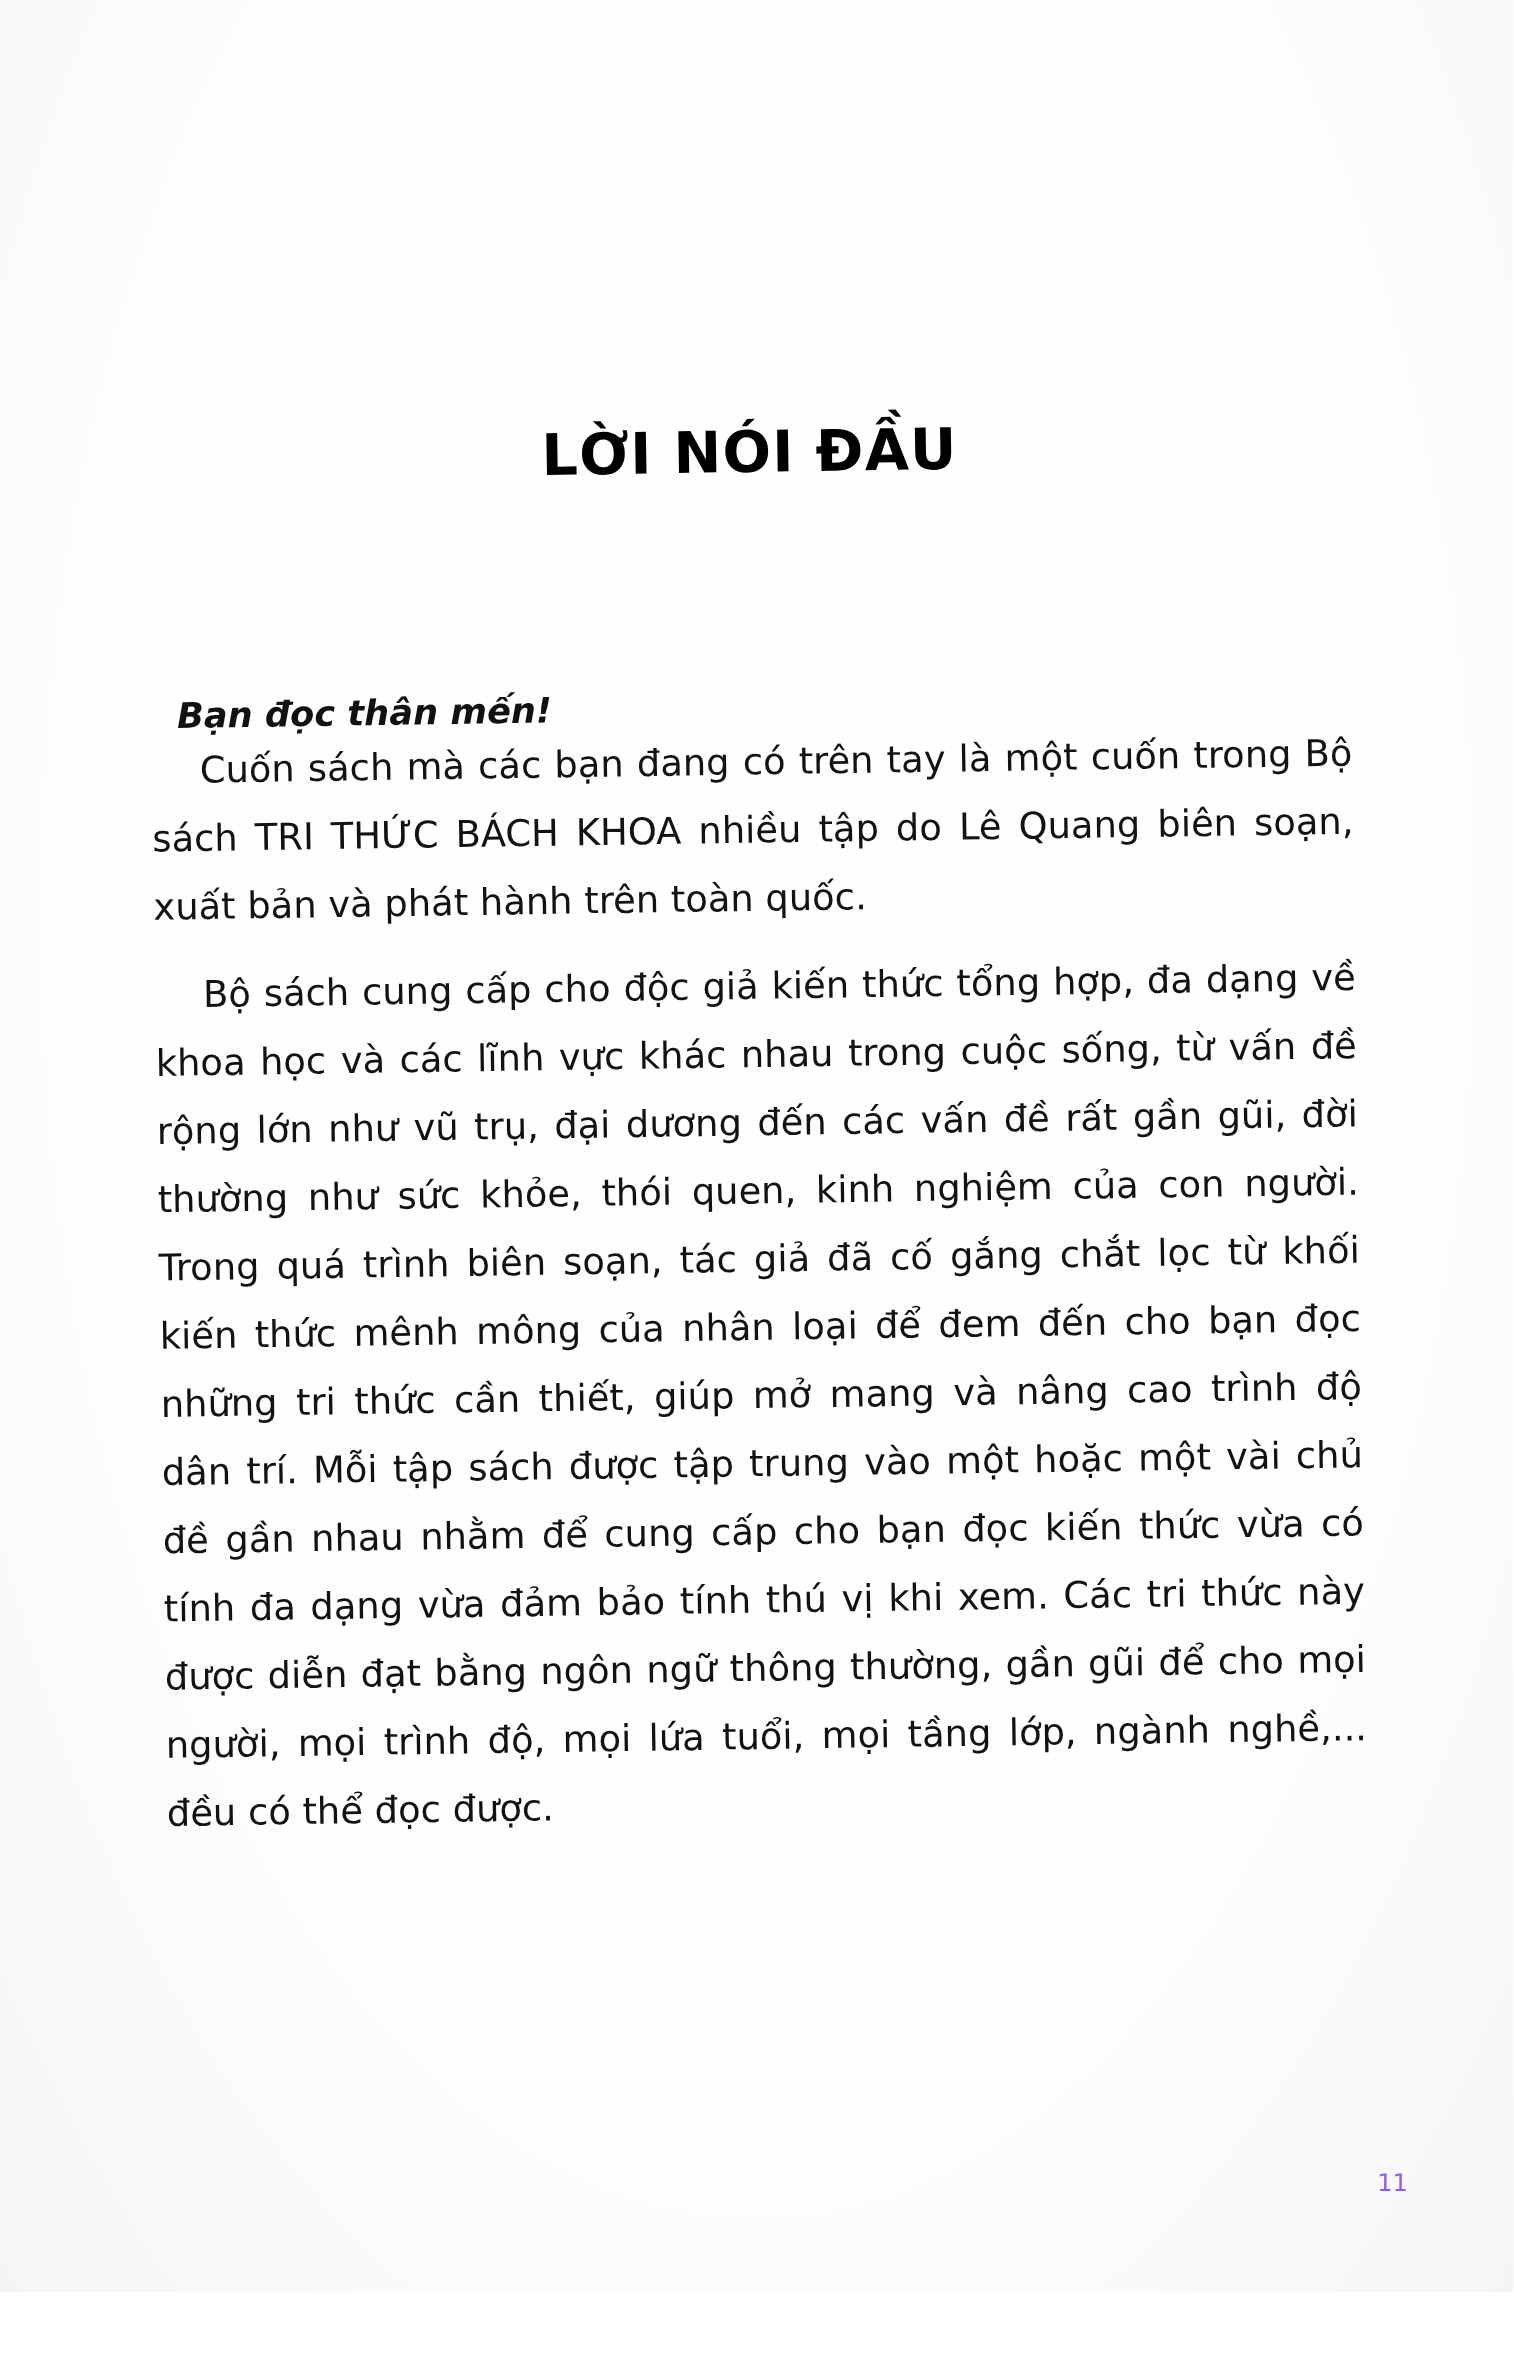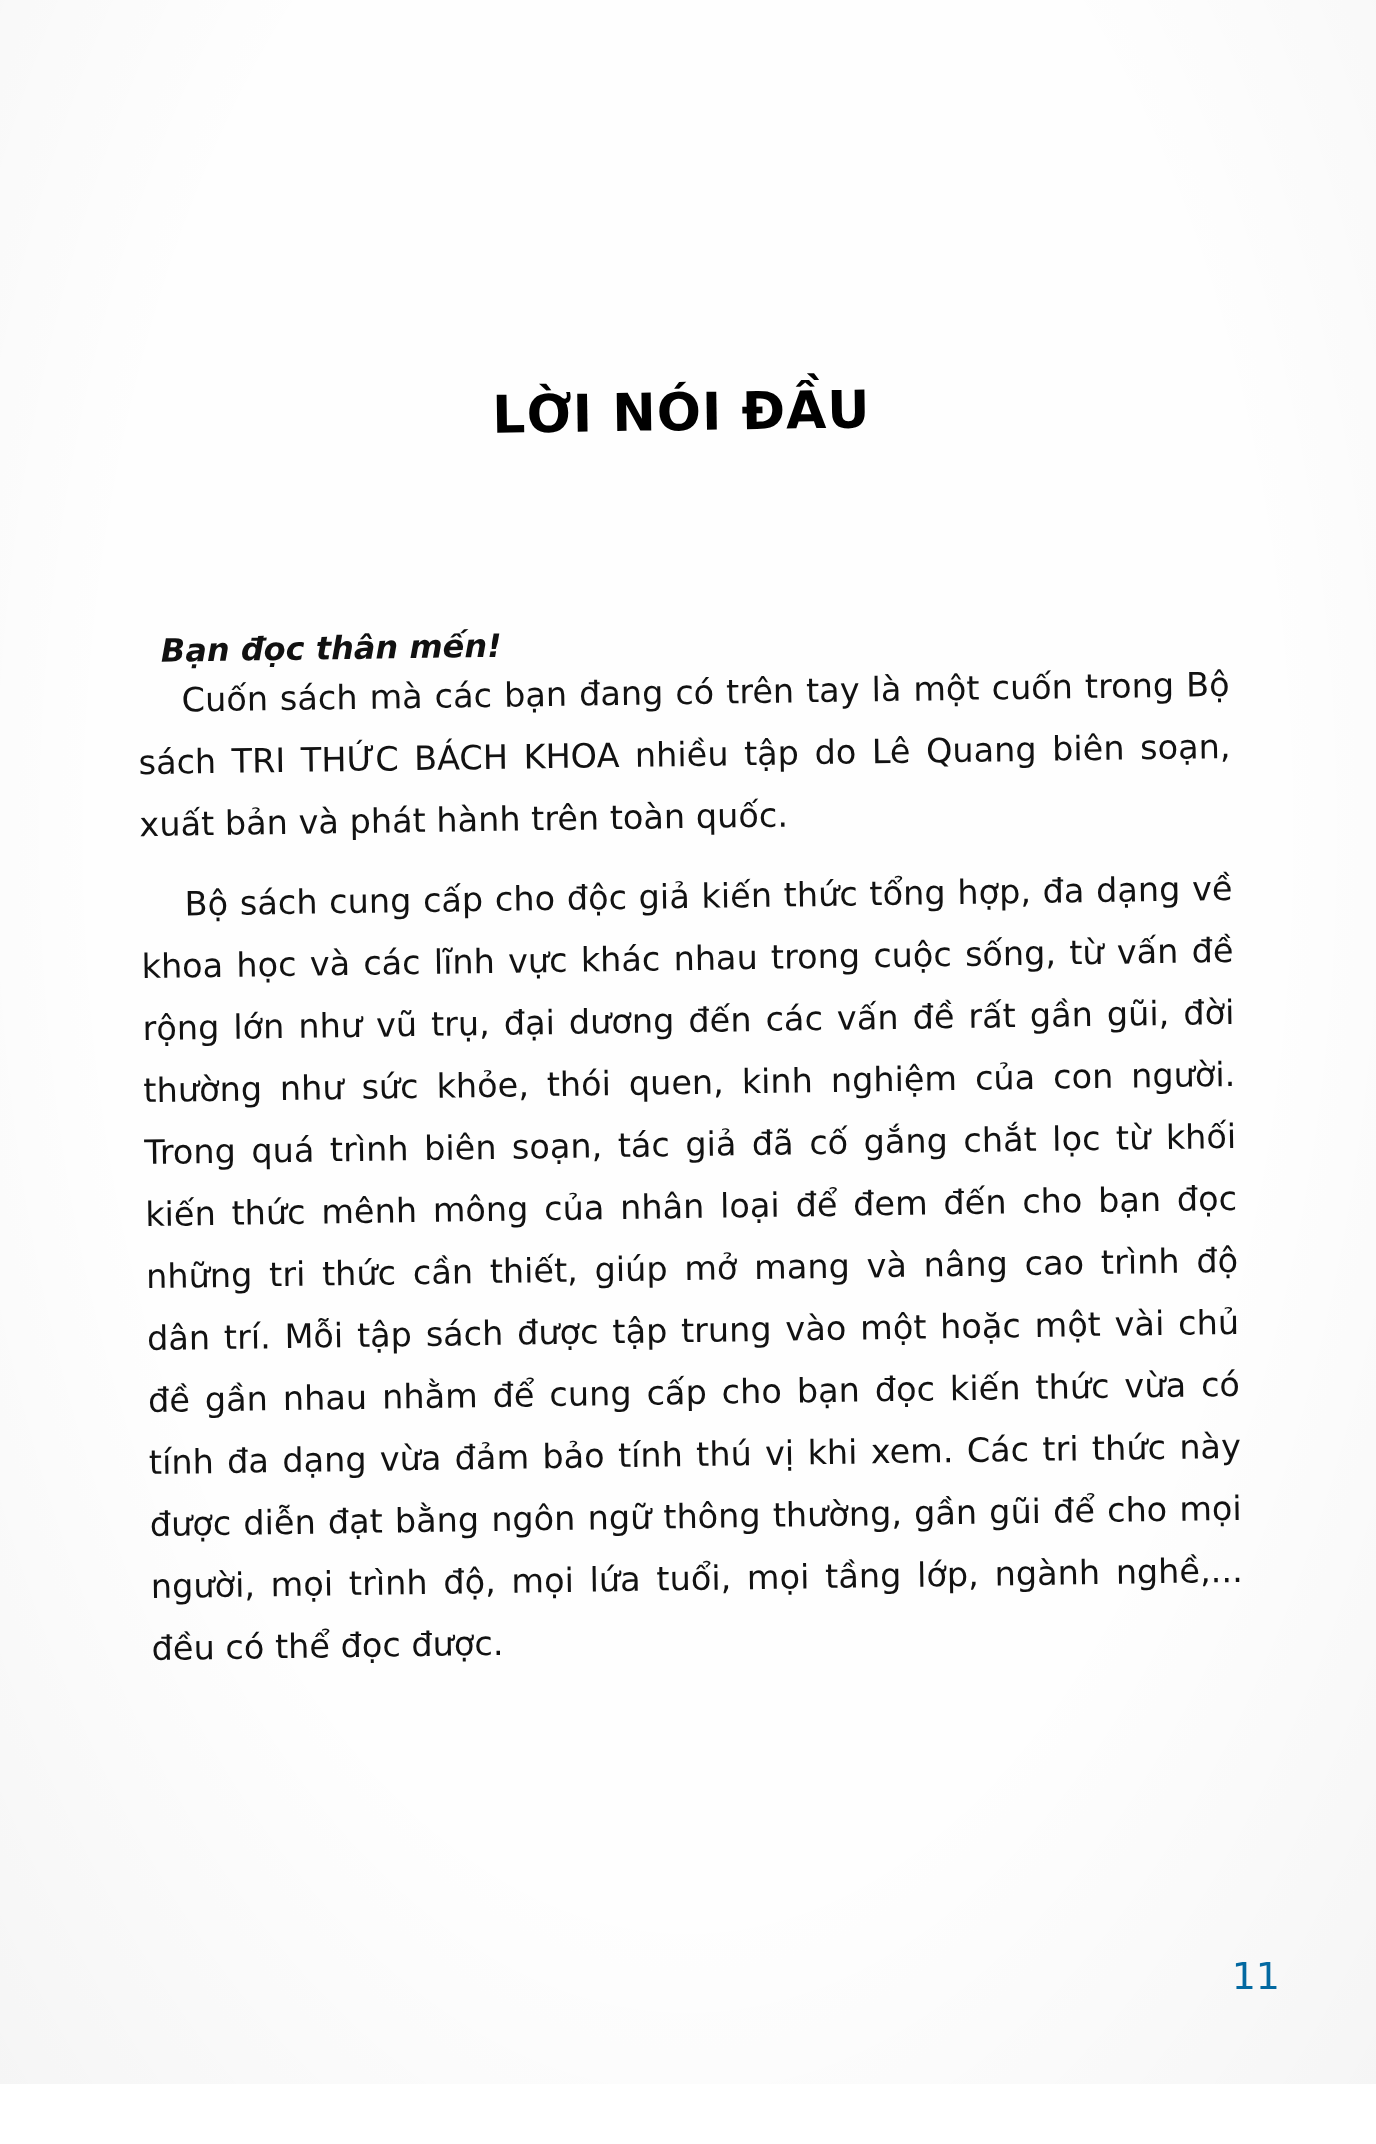--- a/index.html
+++ b/index.html
@@ -68,22 +68,22 @@
     text-indent: 44px;
   }
   .para + .para {
     padding-top: 18px;
   }
   .folio {
     position: absolute;
     right: 96px;
     bottom: 86px;
     font-family: "DejaVu Sans", sans-serif;
-    font-size: 38px;
-    color: #0369a1;
+    font-size: 22px;
+    color: #8b5cf6;
   }
   
   .skew {
     transform: rotate(-0.85deg);
     transform-origin: 50% 40%;
   }
 </style>
 </head>
 <body>
 

